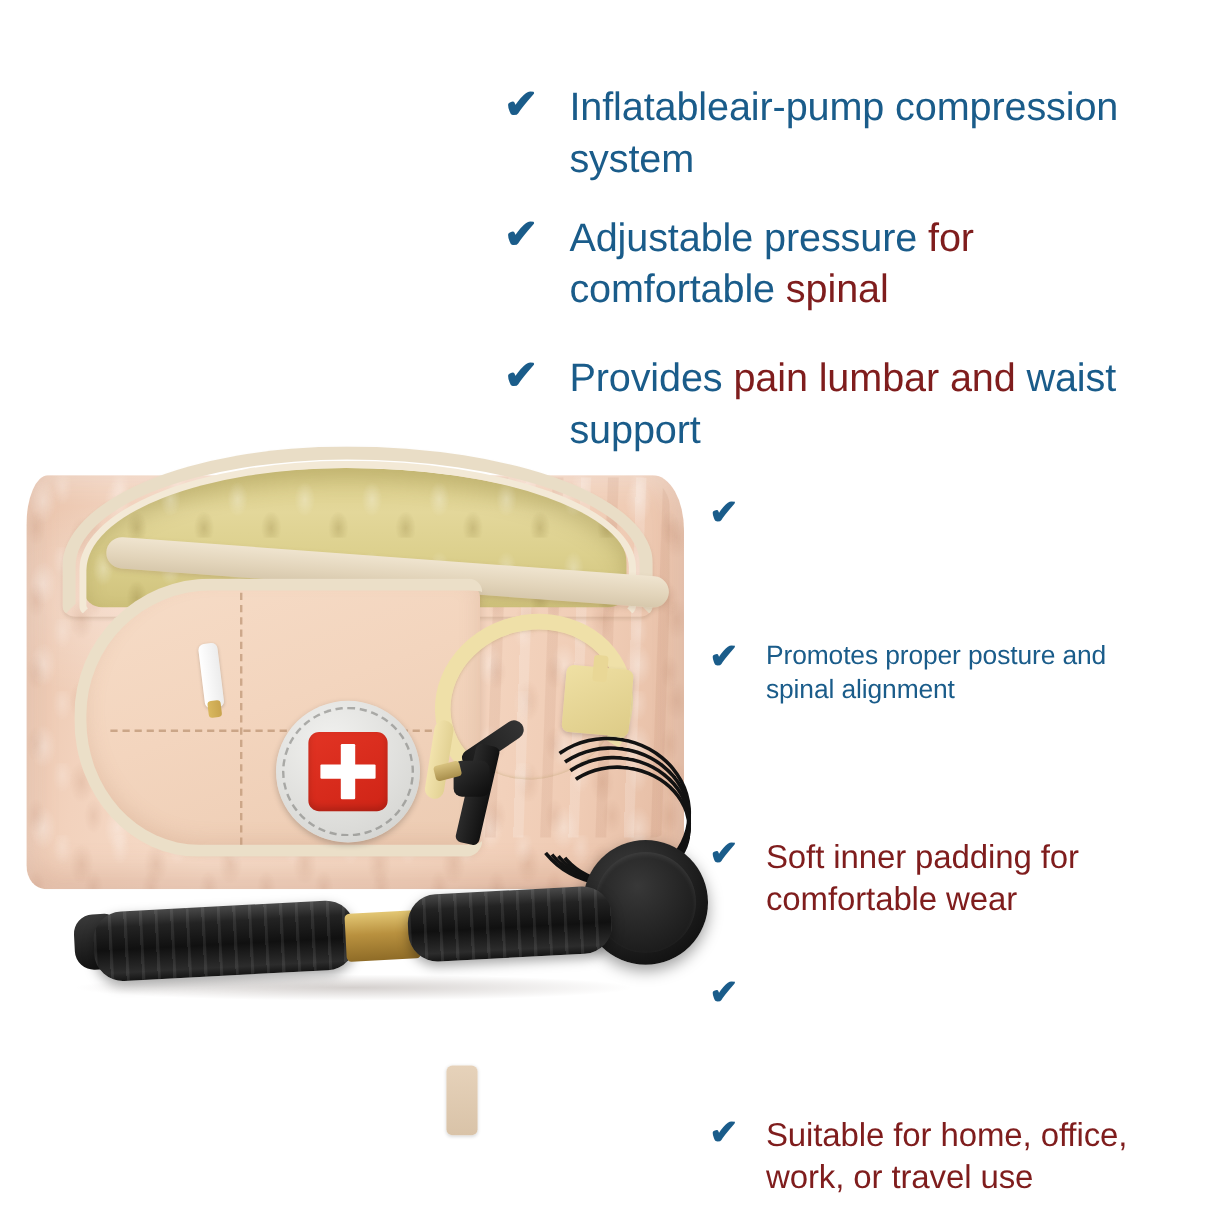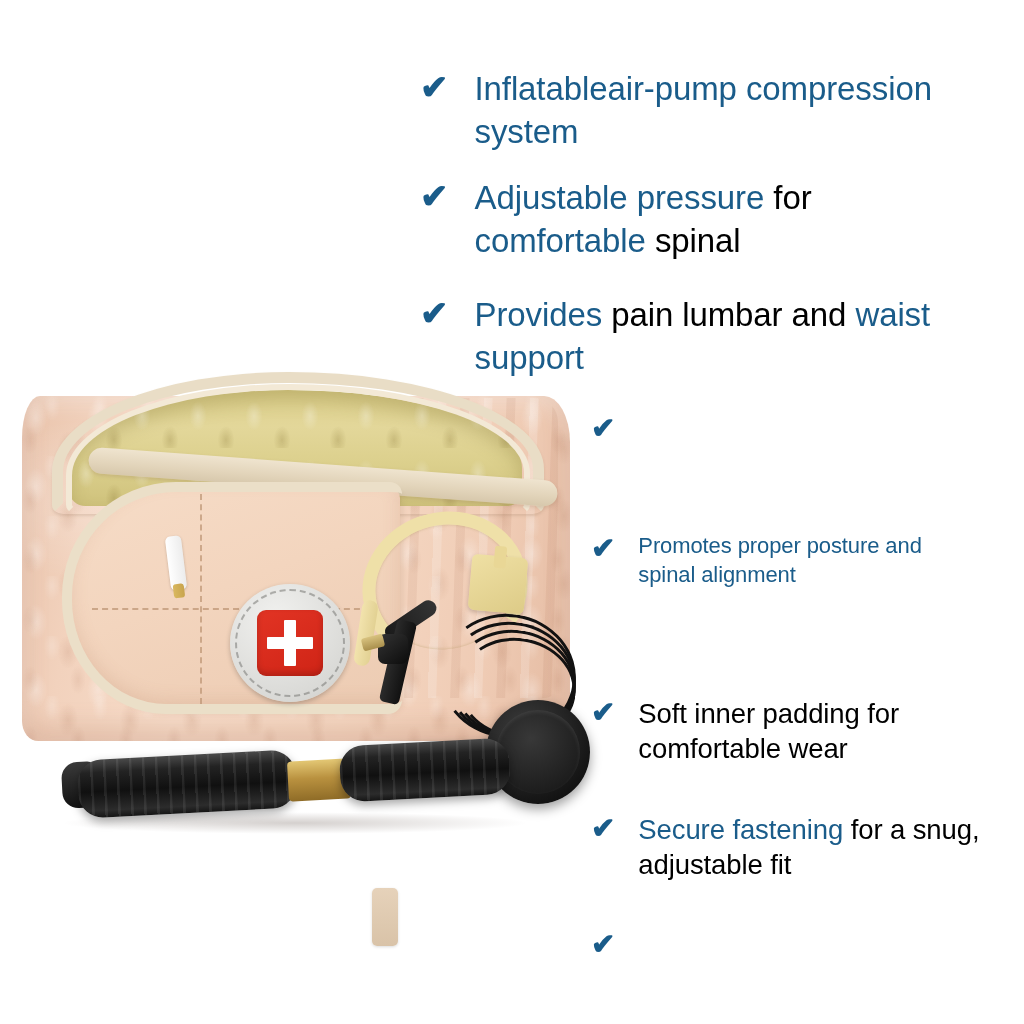--- a/index.html
+++ b/index.html
@@ -20,21 +20,21 @@
     color:#1a5c8a;
     font-weight:700;
     transform:translateY(2px);
   }
   .btext{
     font-weight:400;
     color:#16161e;
     letter-spacing:-0.1px;
   }
   .btext .b{color:#1a5c8a;}
-  .btext .d{color:#000000;}
+  .btext .d{color:#7f1d1d;}
 
   
   .col-a .check{font-size:34px;margin-right:26px;}
   .col-a .btext{font-size:33px;line-height:1.30;}
 
   
   .col-b .check{font-size:29px;margin-right:23px;}
   .col-b .btext{font-size:27.5px;line-height:1.28;}
   .col-b .btext.big{font-size:22px;line-height:1.30;}
 
@@ -346,20 +346,20 @@
     <span class="btext big"><span class="b">Promotes proper posture and spinal alignment</span></span>
   </div>
 
   <div class="bullet col-b" style="left:591px;top:696px;width:398px;">
     <span class="check">✔</span>
     <span class="btext"><span class="d">Soft inner padding for comfortable wear</span></span>
   </div>
 
   <div class="bullet col-b" style="left:591px;top:812px;width:398px;">
     <span class="check">✔</span>
-    <span class="btext"><span class="b">Secure fastening </span><span class="d">for a snug, adjustable fit</span></span>
   </div>
 
   <div class="bullet col-b" style="left:591px;top:928px;width:398px;">
     <span class="check">✔</span>
+    <span class="btext"><span class="d">Suitable for home, office, work, or travel use</span></span>
   </div>
 
 </div>
 
 </body></html>

